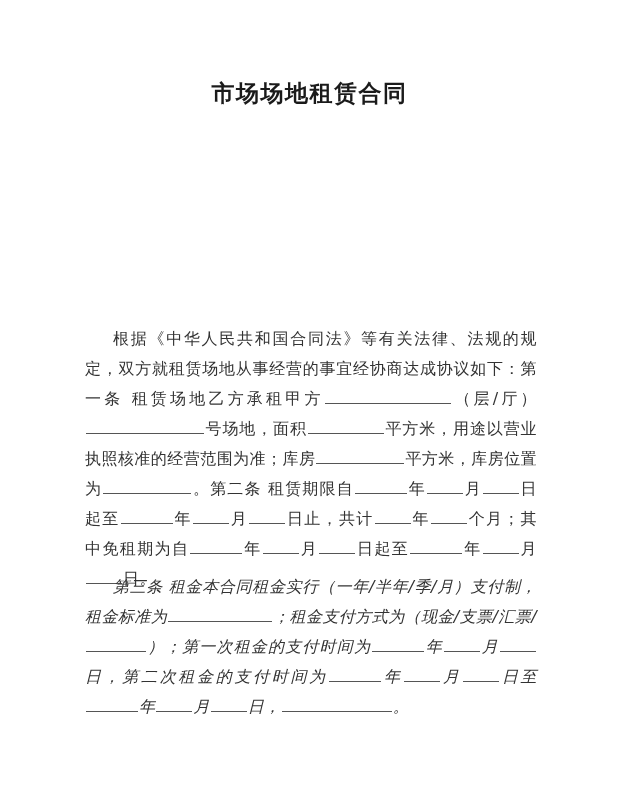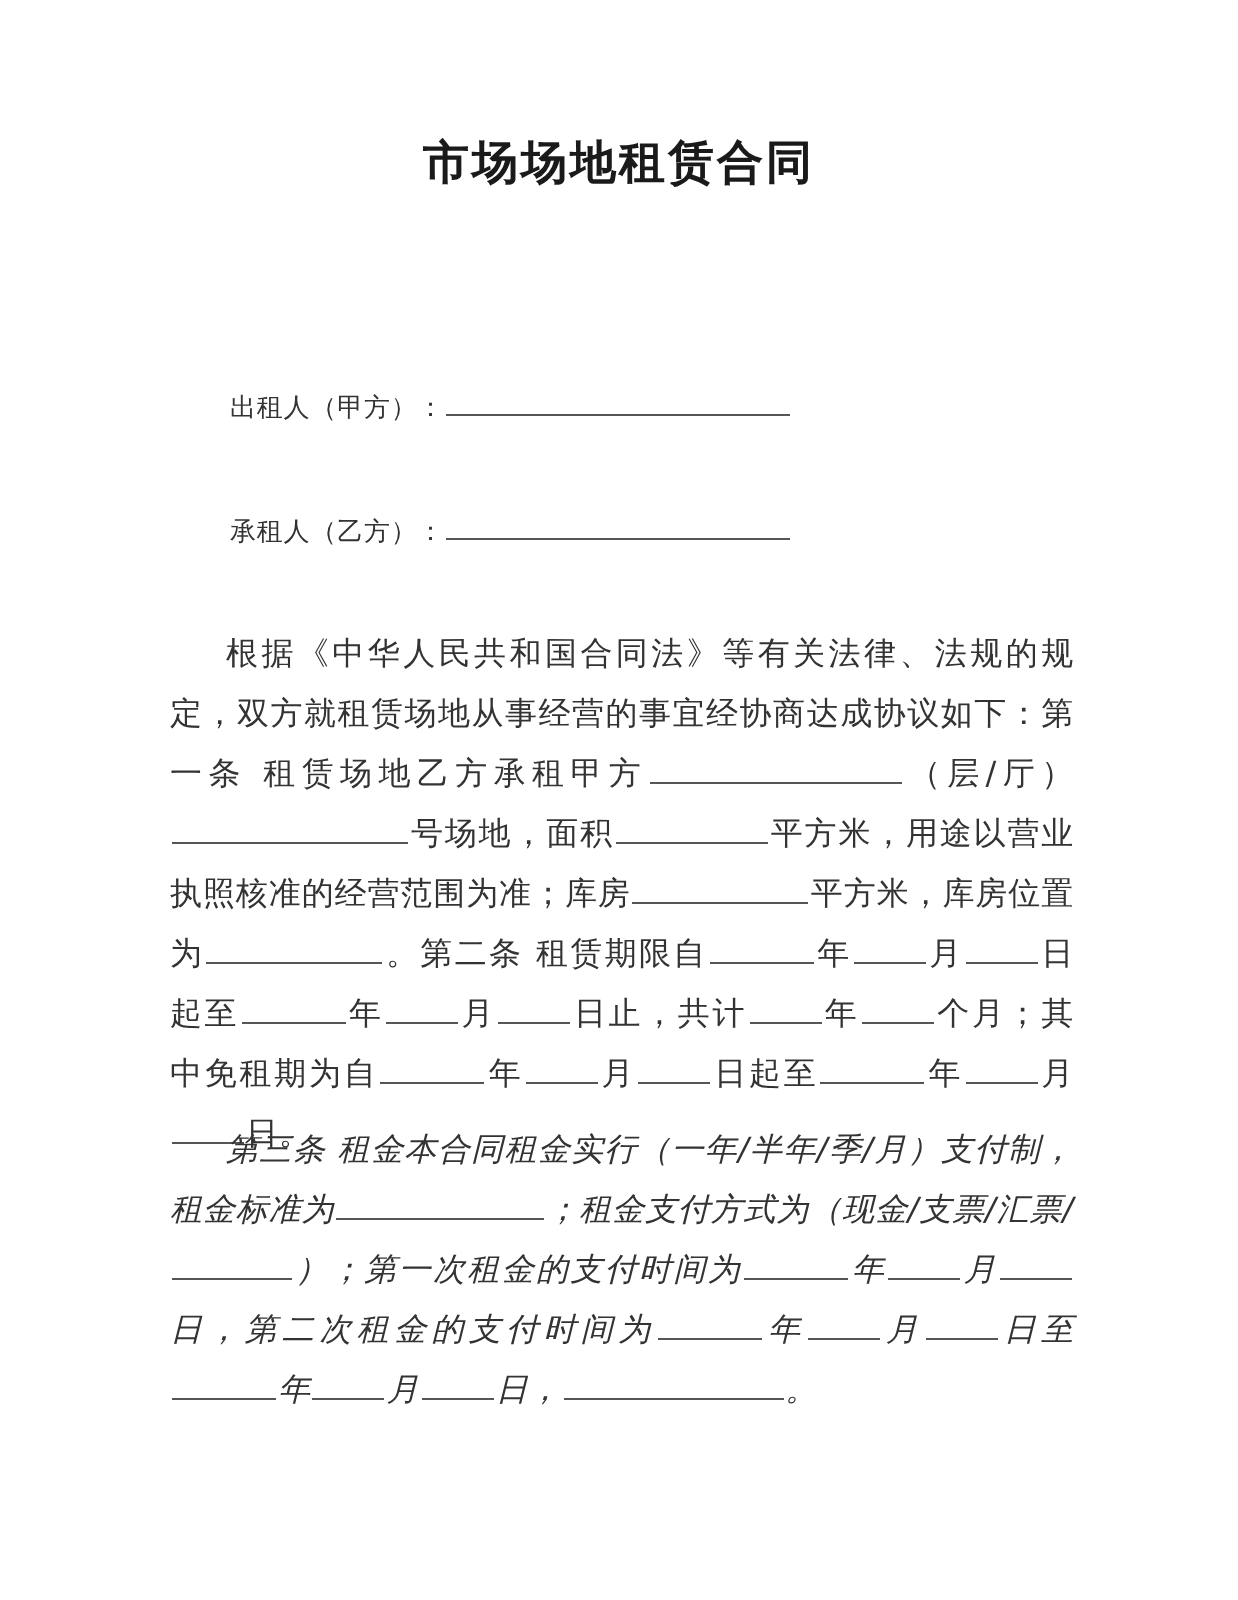--- a/index.html
+++ b/index.html
@@ -13,20 +13,21 @@
     height: 800px;
     overflow: hidden;
     font-family: "DejaVu Sans", "Liberation Sans", sans-serif;
   }
   .page {
     position: relative;
     width: 619px;
     height: 652px;
     background: #ffffff;
     box-sizing: border-box;
+    margin-top: 12px;
   }
   .doc-title {
     position: absolute;
     top: 66px;
     left: 0;
     width: 619px;
     text-align: center;
     font-family: "DejaVu Serif", "Liberation Serif", serif;
     font-size: 23px;
     font-weight: bold;
@@ -81,27 +82,21 @@
   .b-tail   { width: 110px; }
   .b-flex   { width: 126px; }
 </style>
 </head>
 <body>
 
 <div class="page">
 
   <div class="doc-title">市场场地租赁合同</div>
 
-  <div class="party-block party-lessor">
-    <span>出租人（甲方）：</span><span class="blank b-party"></span>
-  </div>
 
-  <div class="party-block party-lessee">
-    <span>承租人（乙方）：</span><span class="blank b-party"></span>
-  </div>
 
   <div class="body-block clause-one">
     <span class="indent" style="display:inline; text-indent:28px;"></span><span style="padding-left:28px"></span><span>根据《中华人民共和国合同法》等有关法律、法规的规定，双方就租赁场地从事经营的事宜经协商达成协议如下：第一条 租赁场地乙方承租甲方</span><span class="blank b-flex"></span><span>（层/厅）</span><span class="blank b-xl"></span><span>号场地，面积</span><span class="blank b-sm"></span><span>平方米，用途以营业执照核准的经营范围为准；库房</span><span class="blank b-md"></span><span>平方米，库房位置为</span><span class="blank b-md"></span><span>。第二条 租赁期限自</span><span class="blank b-year"></span><span>年</span><span class="blank b-short"></span><span>月</span><span class="blank b-short"></span><span>日起至</span><span class="blank b-year"></span><span>年</span><span class="blank b-short"></span><span>月</span><span class="blank b-short"></span><span>日止，共计</span><span class="blank b-short"></span><span>年</span><span class="blank b-short"></span><span>个月；其中免租期为自</span><span class="blank b-year"></span><span>年</span><span class="blank b-short"></span><span>月</span><span class="blank b-short"></span><span>日起至</span><span class="blank b-year"></span><span>年</span><span class="blank b-short"></span><span>月</span><span class="blank b-short"></span><span>日。</span>
   </div>
 
   <div class="body-block clause-three">
     <span style="padding-left:28px"></span><span>第三条 租金本合同租金实行（一年/半年/季/月）支付制，租金标准为</span><span class="blank b-lg"></span><span>；租金支付方式为（现金/支票/汇票/</span><span class="blank b-pay"></span><span>）；第一次租金的支付时间为</span><span class="blank b-year"></span><span>年</span><span class="blank b-short"></span><span>月</span><span class="blank b-short"></span><span>日，第二次租金的支付时间为</span><span class="blank b-year"></span><span>年</span><span class="blank b-short"></span><span>月</span><span class="blank b-short"></span><span>日至</span><span class="blank b-year"></span><span>年</span><span class="blank b-short"></span><span>月</span><span class="blank b-short"></span><span>日，</span><span class="blank b-tail"></span><span>。</span>
   </div>
 
 </div>

